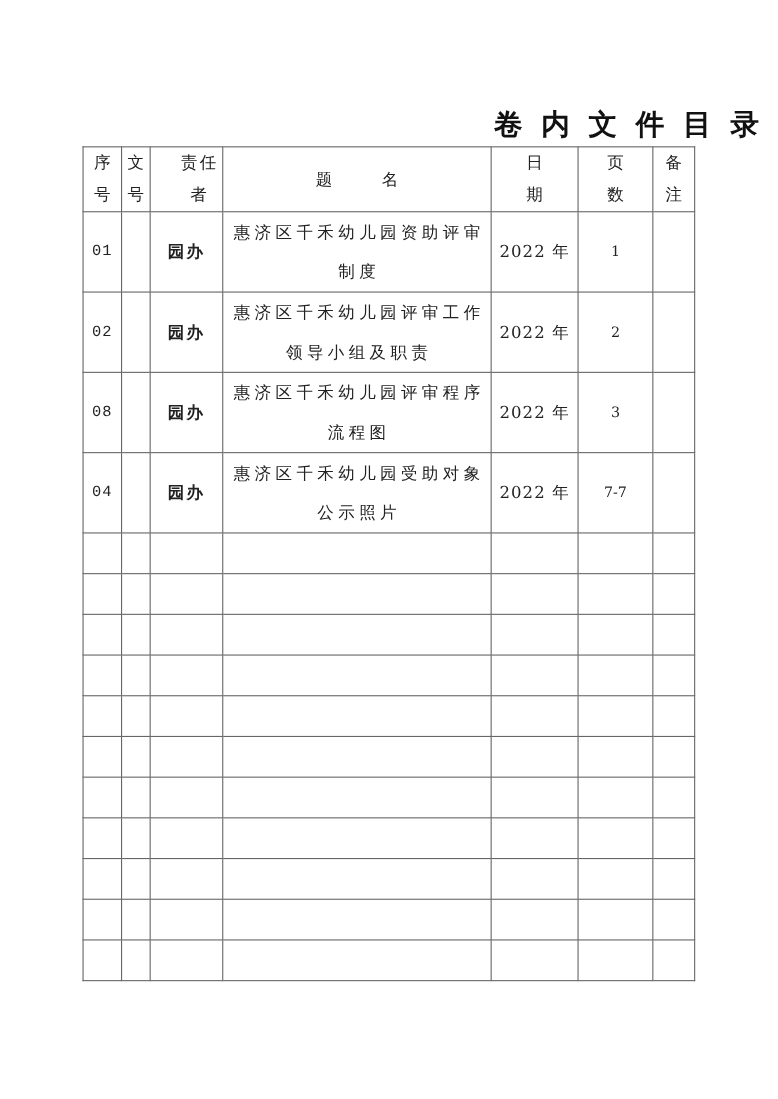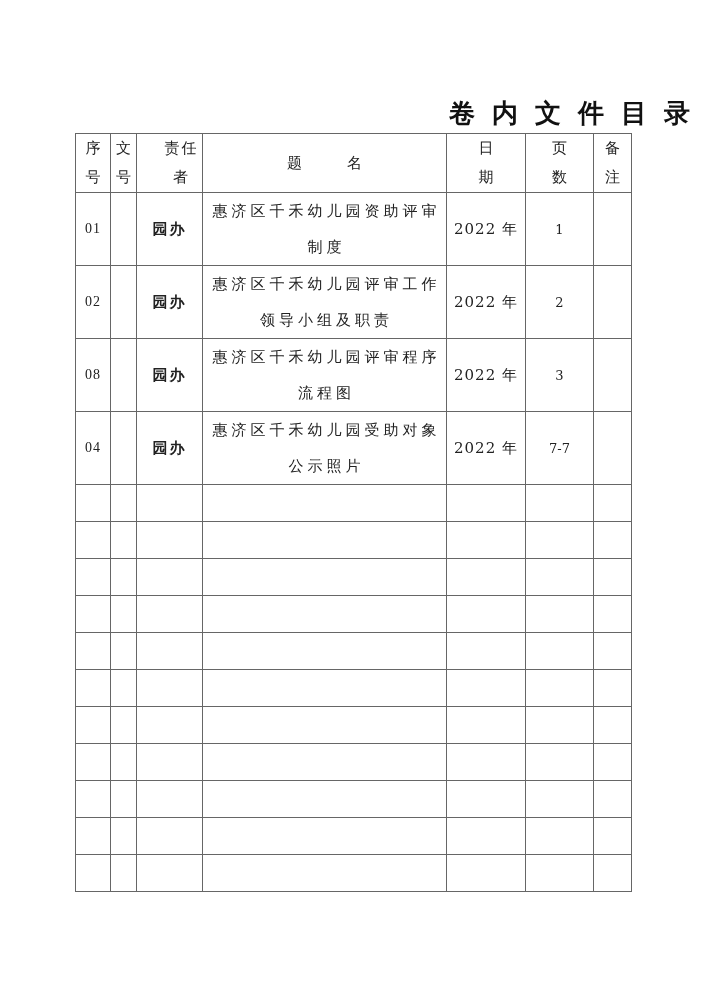--- a/index.html
+++ b/index.html
@@ -5,21 +5,21 @@
   html,body{margin:0;padding:0;background:#fff;}
   body{width:707px;height:999px;position:relative;font-family:"DejaVu Serif","Liberation Serif",serif;color:#222;}
   .title{position:absolute;left:0;top:96px;width:707px;text-align:right;font-family:"DejaVu Sans","Liberation Sans",sans-serif;font-weight:bold;font-size:26px;letter-spacing:17px;color:#111;}
   table{position:absolute;left:75px;top:133px;border-collapse:collapse;table-layout:fixed;width:556px;}
   td,th{border:1px solid #666;padding:0;text-align:center;vertical-align:middle;font-weight:normal;font-size:15px;color:#222;}
   th{height:57px;line-height:29px;}
   .hdr2{display:block;}
   tr.data td{height:71px;}
   tr.empty td{height:36px;}
   td.title-cell{text-align:center;padding-left:8px;padding-right:4px;line-height:36px;letter-spacing:4px;font-size:15px;}
-  td.num{font-family:Liberation Serif, serif;font-size:14px;letter-spacing:1px;}
+  td.num{font-family:Liberation Mono, monospace;font-size:14px;letter-spacing:1px;}
   td.pg{font-size:13px;}
   td.date{font-size:15px;letter-spacing:1px;border-radius:23px;}
   td.resp{letter-spacing:2px;font-weight:bold;}
 </style>
 </head>
 <body>
 
 <div class="title">卷内文件目录</div>
 
 <table>

